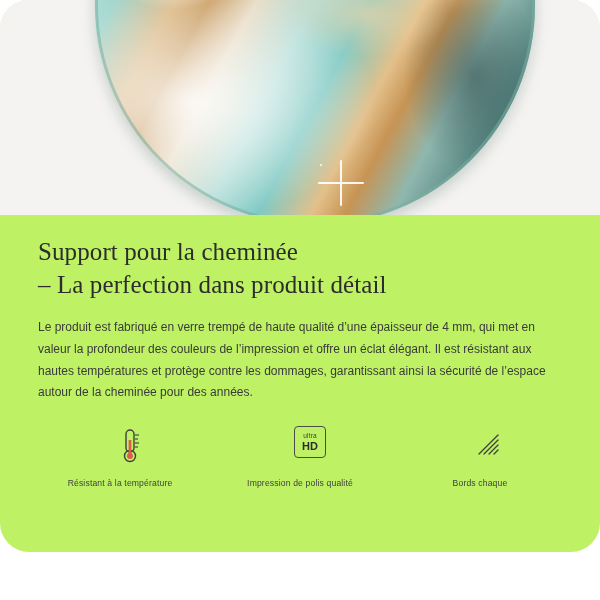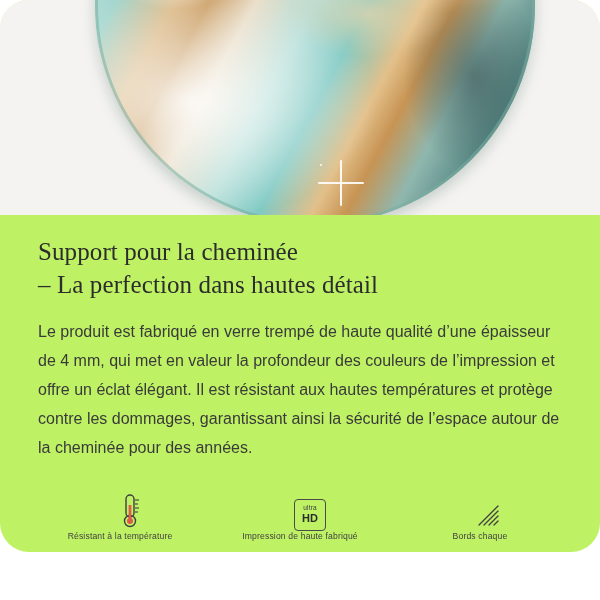--- a/index.html
+++ b/index.html
@@ -112,21 +112,21 @@
     font-family: "Liberation Serif", serif;
     font-size: 25px;
     font-weight: 400;
     color: #2c2c2c;
     line-height: 1.32;
     margin: 0 0 16px 0;
     letter-spacing: 0.1px;
   }
   h1.title .line2 { display: block; }
   p.body-text {
-    font-size: 16px;
+    font-size: 12px;
     line-height: 1.82;
     color: #3a3a3a;
     margin: 0;
     max-width: 530px;
   }
 
   
   .features {
     margin-top: 22px;
     padding: 0 30px;
@@ -136,25 +136,26 @@
   }
   .feature {
     display: flex;
     flex-direction: column;
     align-items: center;
     justify-content: flex-start;
   }
   .feature .icon-box {
     height: 46px;
     display: flex;
-    align-items: flex-end;
+    align-items: flex-start;
     justify-content: center;
     padding-left: 20px;
   }
   .feature .caption {
+    margin-top: 6px;
     font-size: 8.6px;
     color: #3f3f3f;
     text-align: center;
     letter-spacing: 0.15px;
   }
   .ultrahd {
     width: 30px;
     height: 30px;
     border: 1.4px solid #4a4a4a;
     border-radius: 4px;
@@ -181,21 +182,21 @@
     <div class="glass-shine">
       <span class="s1"></span>
         <span class="s2"></span>
         <span class="s3"></span>
     </div>
   </div>
 
   <div class="content">
     <h1 class="title">
       <span>Support pour la cheminée</span>
-      <span class="line2">– La perfection dans hautes détail</span>
+      <span class="line2">– La perfection dans produit détail</span>
     </h1>
     <p class="body-text">Le produit est fabriqué en verre trempé de haute qualité d’une épaisseur de 4 mm, qui met en valeur la profondeur des couleurs de l’impression et offre un éclat élégant. Il est résistant aux hautes températures et protège contre les dommages, garantissant ainsi la sécurité de l’espace autour de la cheminée pour des années.</p>
   </div>
 
   <div class="features">
 
     <div class="feature">
       <div class="icon-box">
         <svg width="34" height="40" viewBox="0 0 34 40">
           <rect x="13" y="4" width="8" height="22" rx="4" fill="none" stroke="#3f3f3f" stroke-width="1.4"></rect>
@@ -211,21 +212,21 @@
       <div class="caption">Résistant à la température</div>
     </div>
 
     <div class="feature">
       <div class="icon-box">
         <div class="ultrahd">
           <span class="u1">ultra</span>
           <span class="u2">HD</span>
         </div>
       </div>
-      <div class="caption">Impression de haute fabriqué</div>
+      <div class="caption">Impression de polis qualité</div>
     </div>
 
 
 
     <div class="feature">
       <div class="icon-box">
         <svg width="36" height="34" viewBox="0 0 36 34">
           <path d="M6 28 L6 10 L28 10 L28 28 Z" fill="none" stroke="#3f3f3f" stroke-width="1.4" stroke-linejoin="round" opacity="0"></path>
           <path d="M5 29 L29 5" stroke="#3f3f3f" stroke-width="1.3" opacity="0"></path>
           <g stroke="#3f3f3f" stroke-width="1.3" stroke-linecap="round">

